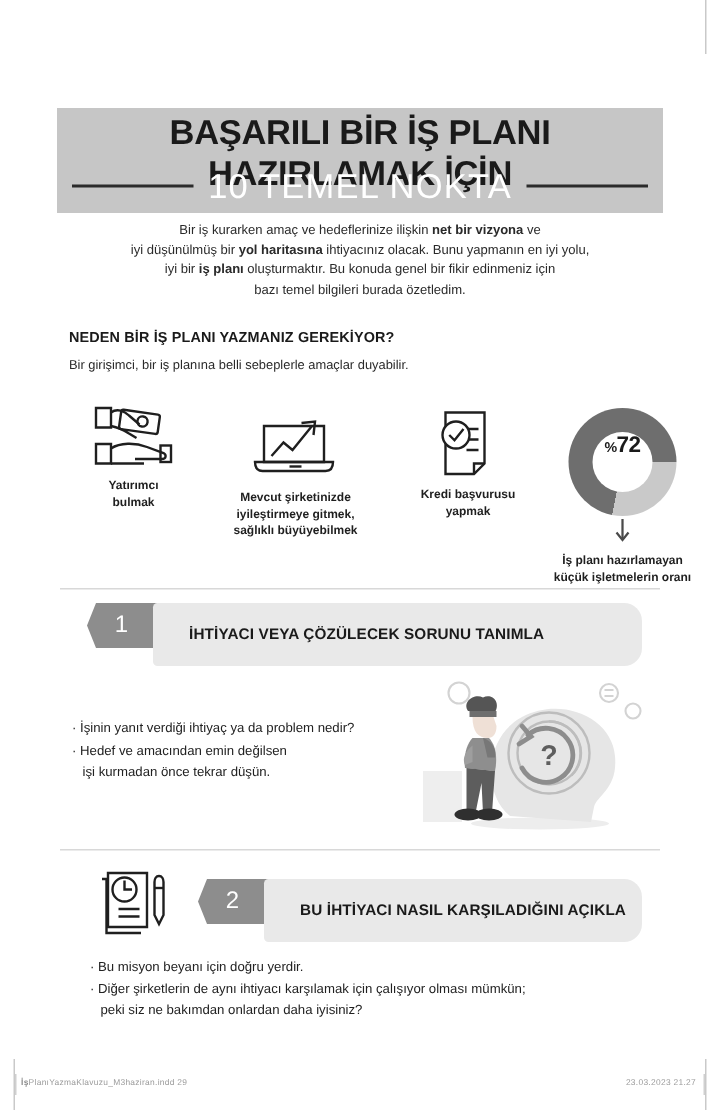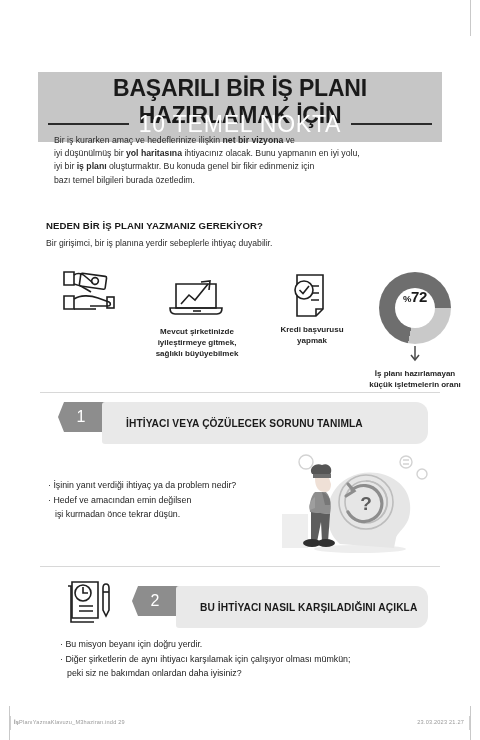--- a/index.html
+++ b/index.html
@@ -30,22 +30,22 @@
     display:flex;align-items:center;gap:10px;
   }
   .rule{flex:1;height:2.5px;background:#2b2b2b;}
   .header-sub{
     font-size:23px;font-weight:normal;color:#ffffff;letter-spacing:0.8px;
     white-space:nowrap;
   }
 
   
   .intro{
-    position:absolute;left:54px;top:134px;width:372px;
-    text-align:left;font-size:8.7px;line-height:13.2px;color:#2a2a2a;
+    position:absolute;left:54px;top:147px;width:372px;
+    text-align:center;font-size:8.7px;line-height:13.2px;color:#2a2a2a;
   }
   .intro b{font-weight:bold;}
 
   
   .why-title{
     position:absolute;left:46px;top:220px;
     font-size:9.6px;font-weight:bold;color:#1a1a1a;letter-spacing:0.1px;
   }
   .why-sub{
     position:absolute;left:46px;top:238px;
@@ -140,38 +140,42 @@
   </div>
 
   <div class="intro">
     <span>Bir iş kurarken amaç ve hedeflerinize ilişkin </span><b>net bir vizyona</b><span> ve</span><br>
     <span>iyi düşünülmüş bir </span><b>yol haritasına</b><span> ihtiyacınız olacak.  Bunu yapmanın en iyi yolu,</span><br>
     <span>iyi bir </span><b>iş planı</b><span> oluşturmaktır. Bu konuda genel bir fikir edinmeniz için</span><br>
     <span>bazı temel bilgileri burada özetledim.</span>
   </div>
 
   <div class="why-title">NEDEN BİR İŞ PLANI YAZMANIZ GEREKİYOR?</div>
-  <div class="why-sub">Bir girişimci, bir iş planına yerdir sebeplerle ihtiyaç duyabilir.</div>
+  <div class="why-sub">Bir girişimci, bir iş planına belli sebeplerle amaçlar duyabilir.</div>
 
   <div class="icons">
 
     <div class="icon-item it1">
       <div class="glyph">
         <svg width="56" height="46" viewBox="0 0 56 46" fill="none" stroke="#1f1f1f" stroke-width="1.6">
           <path d="M3 4 h10 v13 h-10 z"></path>
           <path d="M13 7 c4,-3 9,-1 12,2 l7,6"></path>
           <rect x="20" y="5" width="26" height="13" rx="1.5" transform="rotate(8 20 5)"></rect>
           <circle cx="34" cy="13" r="3.4" transform="rotate(8 34 13)"></circle>
           <path d="M13 16 c5,1 9,3 12,5 l5,3"></path>
           <path d="M3 28 h10 v13 h-10 z"></path>
           <path d="M13 31 c6,-4 16,-4 24,-1 l11,4 c2,1 2,4 -1,4 l-18,0"></path>
           <path d="M13 41 h22"></path>
           <rect x="46" y="29" width="7" height="11"></rect>
         </svg>
       </div>
+      <div class="icon-cap">
+        <span>Yatırımcı</span><br>
+        <span>bulmak</span>
+      </div>
     </div>
 
     <div class="icon-item it3">
       <div class="glyph">
         <svg width="46" height="48" viewBox="0 0 46 48" fill="none" stroke="#1f1f1f" stroke-width="1.6">
           <path d="M8 3 h26 v34 l-7,7 h-19 z"></path>
           <path d="M34 37 h-7 v7"></path>
           <path d="M22 14 h8 M22 21 h8 M22 28 h8"></path>
           <circle cx="15" cy="18" r="9" fill="#ffffff"></circle>
           <polyline points="10.5,18 14,21.5 20,14"></polyline>

